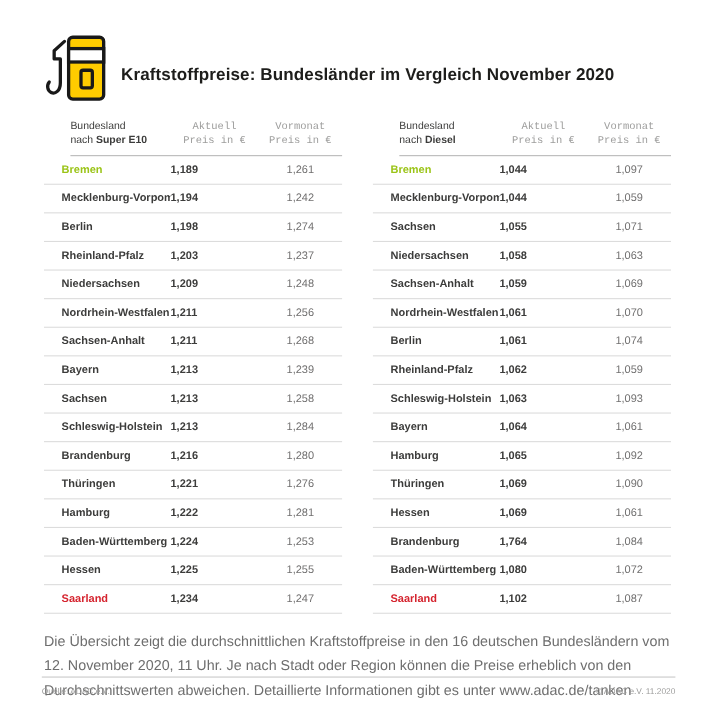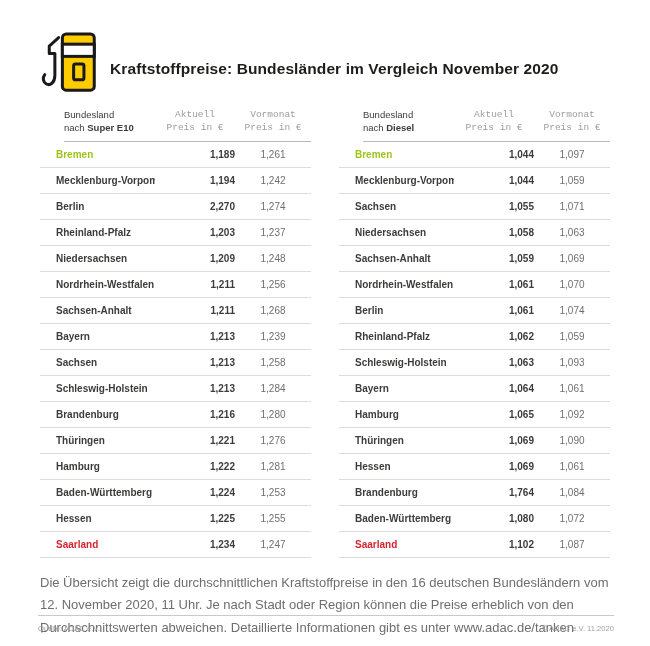--- a/index.html
+++ b/index.html
@@ -40,21 +40,21 @@
   .col-num2{width:76px;text-align:center;}
   .thead .col-state{color:var(--ink);}
   .thead .fuel{font-weight:bold;}
   .thead .col-num,.thead .col-num2{color:var(--gray);font-family:Liberation Mono, monospace;}
   .trow{
     display:flex;align-items:center;height:26px;
     border-bottom:1px solid #dcdcdc;font-size:10px;
   }
   .trow .state{flex:1;font-weight:bold;color:var(--ink);text-align:left;
     white-space:nowrap;overflow:hidden;margin-left:16px;}
-  .trow .cur{width:80px;text-align:right;font-weight:bold;color:var(--ink);}
+  .trow .cur{width:80px;text-align:left;font-weight:bold;color:var(--ink);}
   .trow .prev{width:76px;text-align:center;color:var(--mid);}
   .trow.hl-green .state{color:var(--hl-green);}
   .trow.hl-red .state{color:var(--hl-red);}
 
   
   .footnote{
     margin:14px 40px 0 40px;max-width:575px;
     font-size:13px;line-height:1.75;color:#6e6e6e;
   }
 
@@ -109,21 +109,21 @@
           </div>
 
           <div class="trow">
             <span class="state">Mecklenburg-Vorpommern</span>
             <span class="cur">1,194</span>
             <span class="prev">1,242</span>
           </div>
 
           <div class="trow">
             <span class="state">Berlin</span>
-            <span class="cur">2,270</span>
+            <span class="cur">1,198</span>
             <span class="prev">1,274</span>
           </div>
 
           <div class="trow">
             <span class="state">Rheinland-Pfalz</span>
             <span class="cur">1,203</span>
             <span class="prev">1,237</span>
           </div>
 
           <div class="trow">

